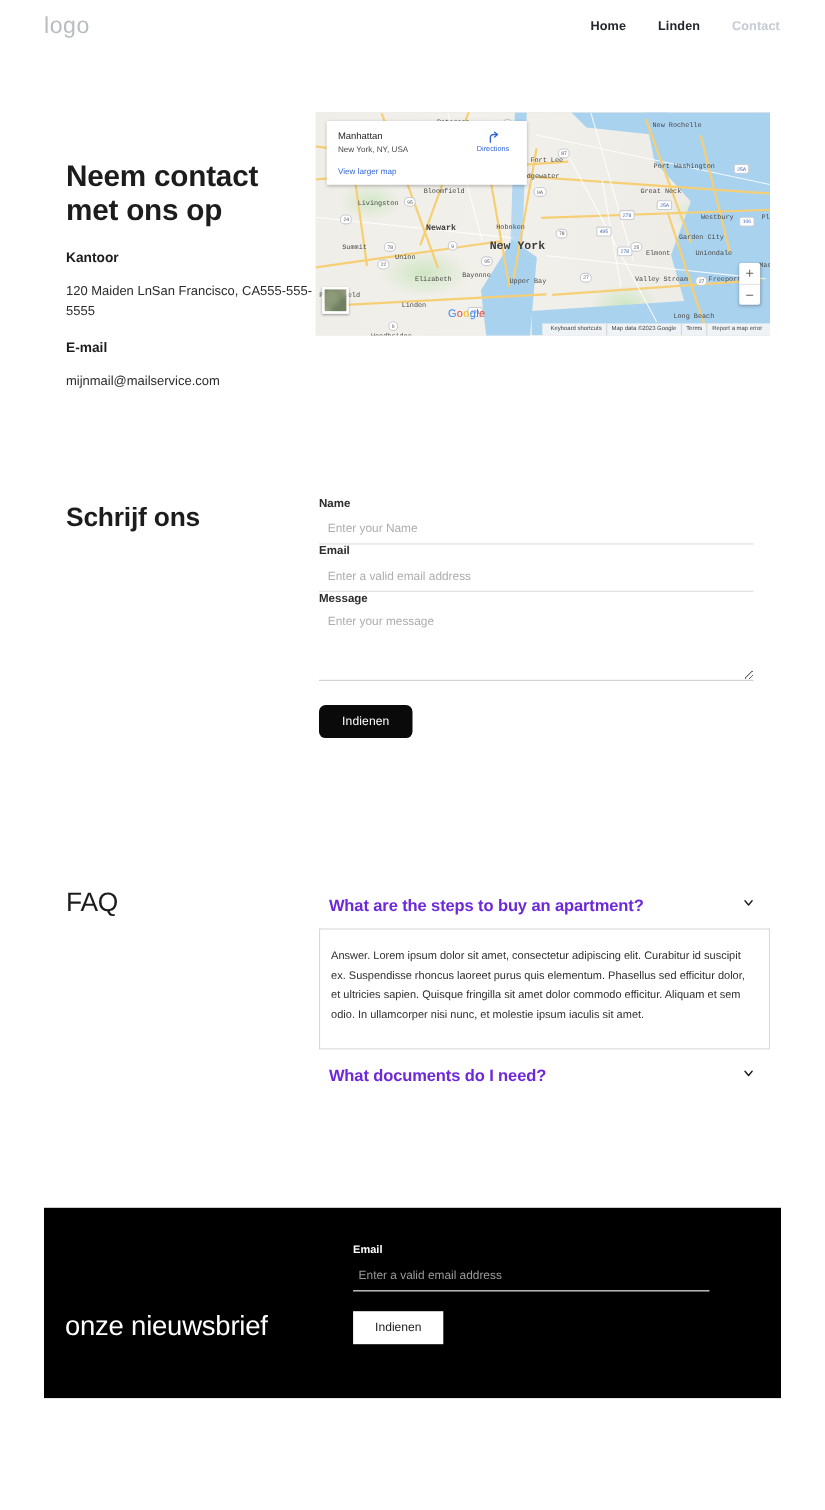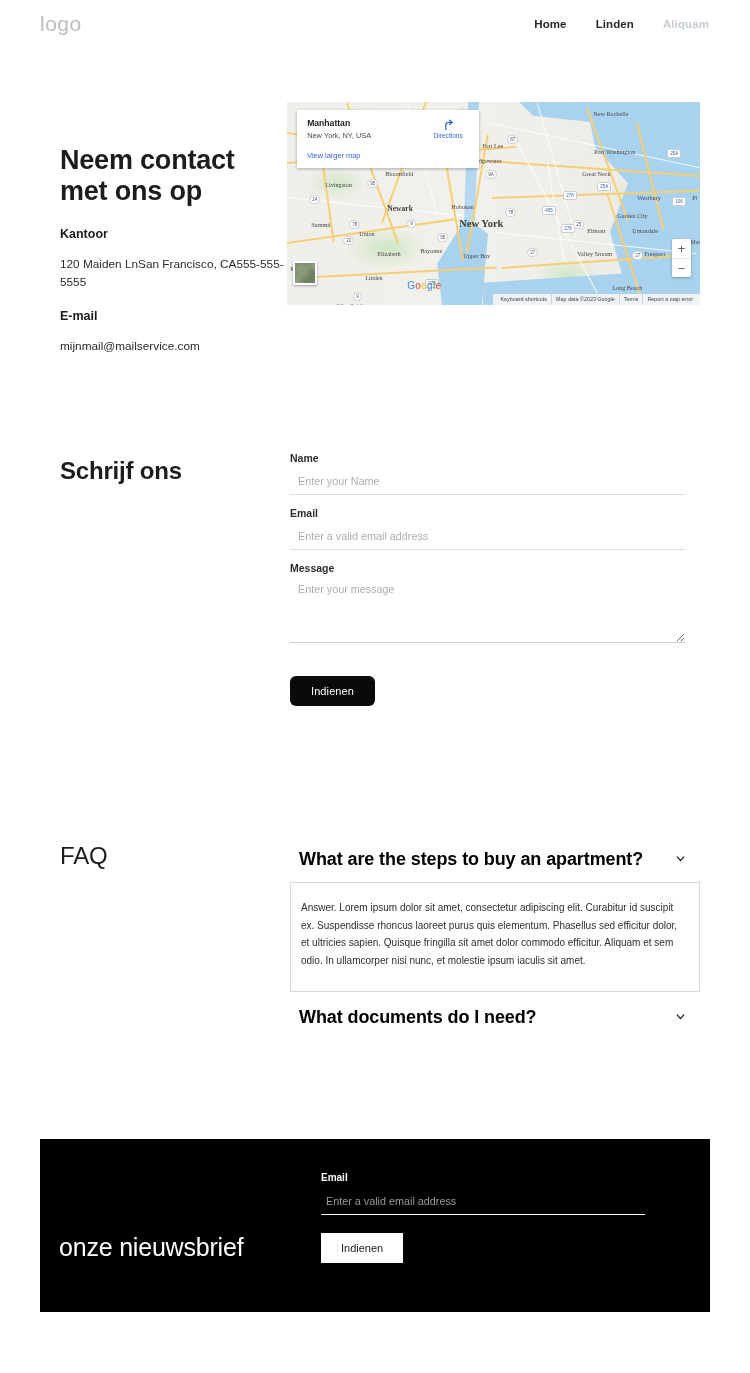--- a/index.html
+++ b/index.html
@@ -105,21 +105,21 @@
     background: #f6cf74;
     height: 2px;
     transform-origin: left center;
   }
   .road.minor { background: #ffffff; height: 1.4px; opacity: .85; }
   .map-label {
     position: absolute;
     font-size: 6.2px;
     color: #4a4a4a;
     white-space: nowrap;
-    font-family: Liberation Serif, serif;
+    font-family: Liberation Mono, monospace;
   }
   .map-label.big { font-size: 10.5px; color: #3c3c3c; font-weight: 700; }
   .map-label.mid { font-size: 7.6px; color: #3f3f3f; font-weight: 700; }
   .shield {
     position: absolute;
     font-size: 4.6px;
     color: #3c63b0;
     background: #fff;
     border: 1px solid #c8cdd4;
     border-radius: 2px;
@@ -129,21 +129,21 @@
   .shield.oval { border-radius: 6px; color: #555; }
 
   .map-card {
     position: absolute;
     left: 10px; top: 8px;
     width: 182px; height: 58px;
     background: #ffffff;
     box-shadow: 0 1px 3px rgba(0,0,0,.28);
     padding: 8px 10px 0 10px;
   }
-  .map-card-title { font-size: 8.6px; font-weight: 700; color: #212121; line-height: 11px; }
+  .map-card-title { font-size: 8.6px; font-weight: 400; color: #212121; line-height: 11px; }
   .map-card-sub { font-size: 7.4px; color: #4a4a4a; line-height: 11px; margin-top: 1px; }
   .map-card-link { font-size: 7.4px; color: #3367d6; margin-top: 10px; cursor: pointer; }
   .directions-btn {
     position: absolute; right: 8px; top: 8px;
     width: 46px; text-align: center; cursor: pointer;
   }
   .directions-btn svg { display: block; margin: 0 auto 1px; }
   .directions-label { font-size: 6.6px; color: #3367d6; }
 
   .zoom-ctrl {
@@ -200,21 +200,21 @@
   .form-heading {
     width: 228px;
     font-size: 24px;
     font-weight: 700;
     color: #1c1c1c;
     letter-spacing: -0.2px;
     line-height: 28px;
     padding-top: 5px;
   }
   .form-fields { flex: 1; margin-left: 2px; }
-  .field { margin-bottom: 12px; }
+  .field { margin-bottom: 0; }
   .field-label {
     font-size: 10.5px;
     font-weight: 700;
     color: #2c2c2c;
     display: block;
     margin-bottom: 7px;
   }
   .field-input {
     width: 100%;
     border: none;
@@ -271,23 +271,23 @@
   .faq-list { flex: 1; margin-left: 2px; }
   .faq-item { }
   .faq-q {
     display: flex;
     align-items: center;
     justify-content: space-between;
     padding: 10px 13px 10px 9px;
     cursor: pointer;
   }
   .faq-q-text {
-    font-size: 18px;
-    font-weight: 700;
-    color: #000000;
+    font-size: 15px;
+    font-weight: 700;
+    color: #6d28d9;
     letter-spacing: -0.1px;
   }
   .chevron { flex: none; }
   .faq-answer {
     border: 1px solid #d9d9d9;
     padding: 16px 14px 22px 10px;
     margin-top: 2px;
   }
   .faq-answer-text {
     font-size: 10px;
@@ -346,21 +346,21 @@
   }
 </style>
 </head>
 <body>
 
 <header class="site-header">
   <div class="logo">logo</div>
   <nav class="main-nav">
     <a class="nav-link">Home</a>
     <a class="nav-link">Linden</a>
-    <a class="nav-link muted">Aliquam</a>
+    <a class="nav-link muted">Contact</a>
   </nav>
 </header>
 
 <section class="contact-section">
   <div class="contact-info">
     <h1 class="contact-title">Neem contact met ons op</h1>
     <div class="contact-sub">Kantoor</div>
     <div class="contact-text">120 Maiden LnSan Francisco, CA555-555-5555</div>
     <div class="contact-sub">E-mail</div>
     <div class="contact-text last">mijnmail@mailservice.com</div>
@@ -392,21 +392,21 @@
           <div class="road minor" style="left: 250px; top: 0px; width: 140px; transform: rotate(74deg);"></div>
           <div class="road" style="left: 300px; top: 5px; width: 120px; transform: rotate(70deg);"></div>
           <div class="road" style="left: 350px; top: 20px; width: 110px; transform: rotate(76deg);"></div>
           <div class="road minor" style="left: 230px; top: 40px; width: 170px; transform: rotate(62deg);"></div>
           <div class="road" style="left: 95px; top: 120px; width: 130px; transform: rotate(-70deg);"></div>
           <div class="road" style="left: 180px; top: 150px; width: 120px; transform: rotate(-80deg);"></div>
           <div class="road minor" style="left: 260px; top: 60px; width: 100px; transform: rotate(80deg);"></div>
           <div class="road" style="left: 320px; top: 90px; width: 110px; transform: rotate(72deg);"></div>
         </div>
       <div id="map-labels">
-          <div class="map-label big" style="left: 172px; top: 116px;">New York</div>
+          <div class="map-label big" style="left: 158px; top: 116px;">New York</div>
           <div class="map-label mid" style="left: 100px; top: 102px;">Newark</div>
           <div class="map-label" style="left: 306px; top: 8px;">New Rochelle</div>
           <div class="map-label" style="left: 110px; top: 6px;">Paterson</div>
           <div class="map-label" style="left: 195px; top: 40px;">Fort Lee</div>
           <div class="map-label" style="left: 188px; top: 55px;">Edgewater</div>
           <div class="map-label" style="left: 98px; top: 68px;">Bloomfield</div>
           <div class="map-label" style="left: 38px; top: 79px;">Livingston</div>
           <div class="map-label" style="left: 164px; top: 101px;">Hoboken</div>
           <div class="map-label" style="left: 24px; top: 119px;">Summit</div>
           <div class="map-label" style="left: 72px; top: 128px;">Union</div>

